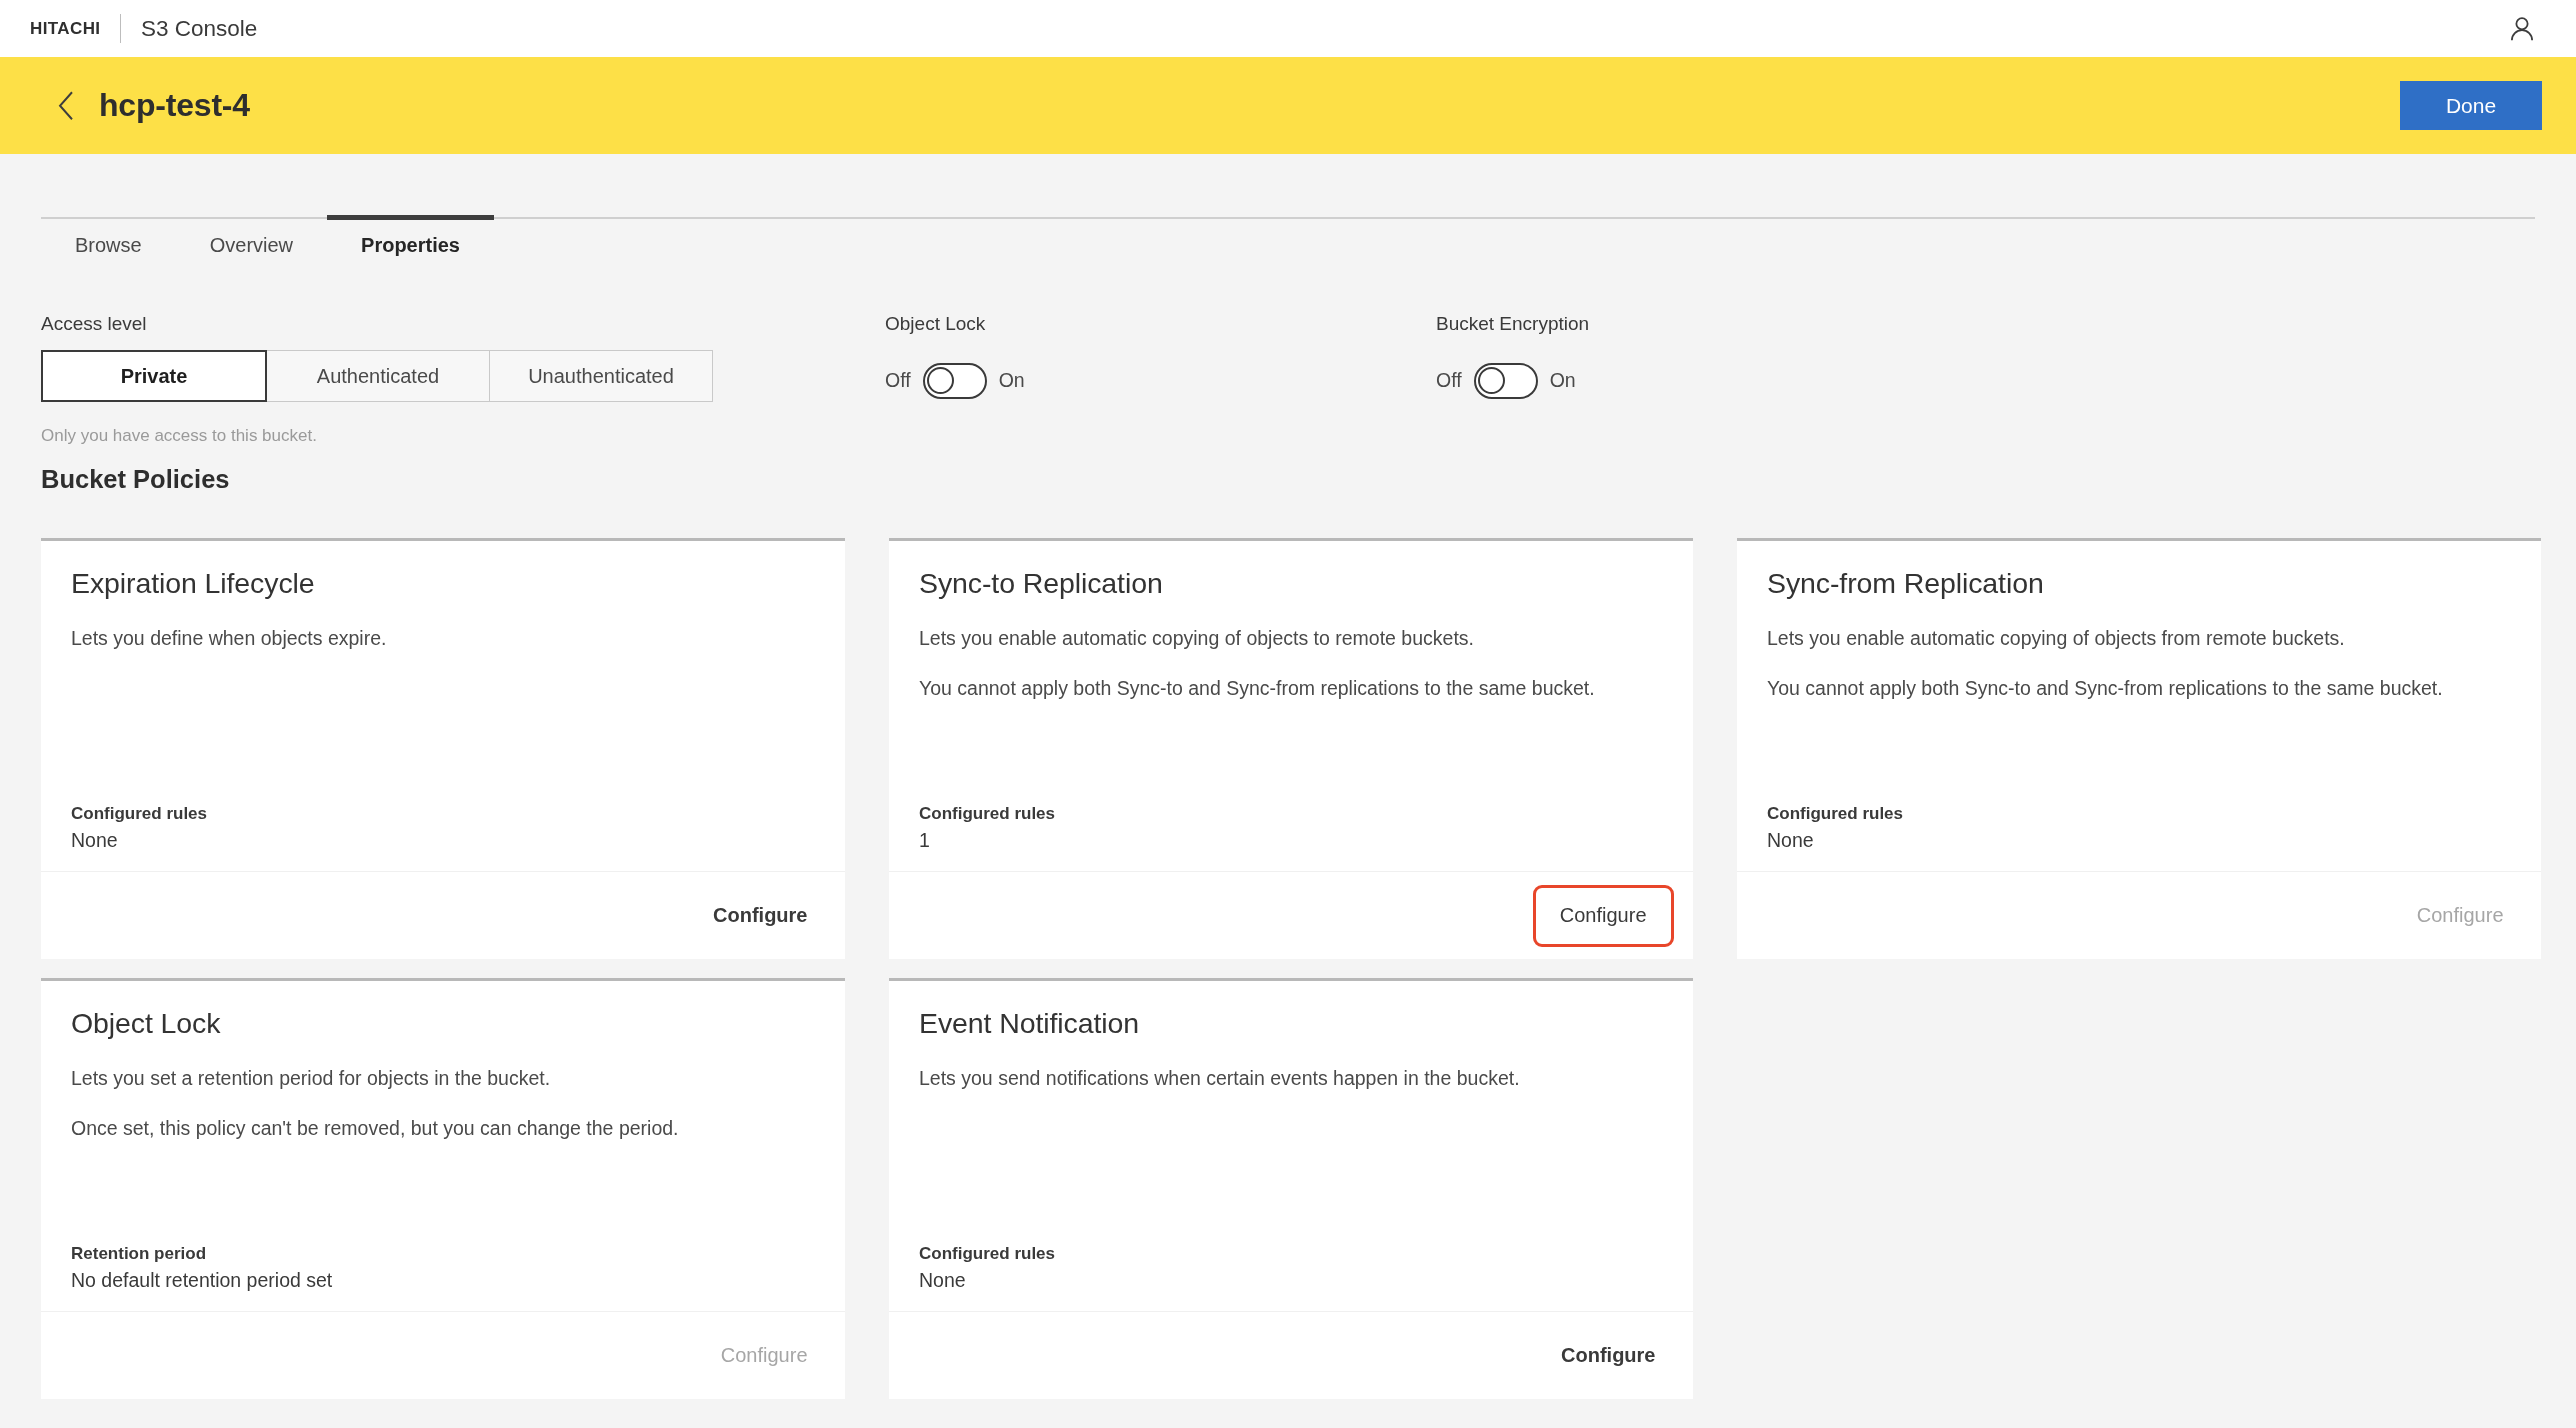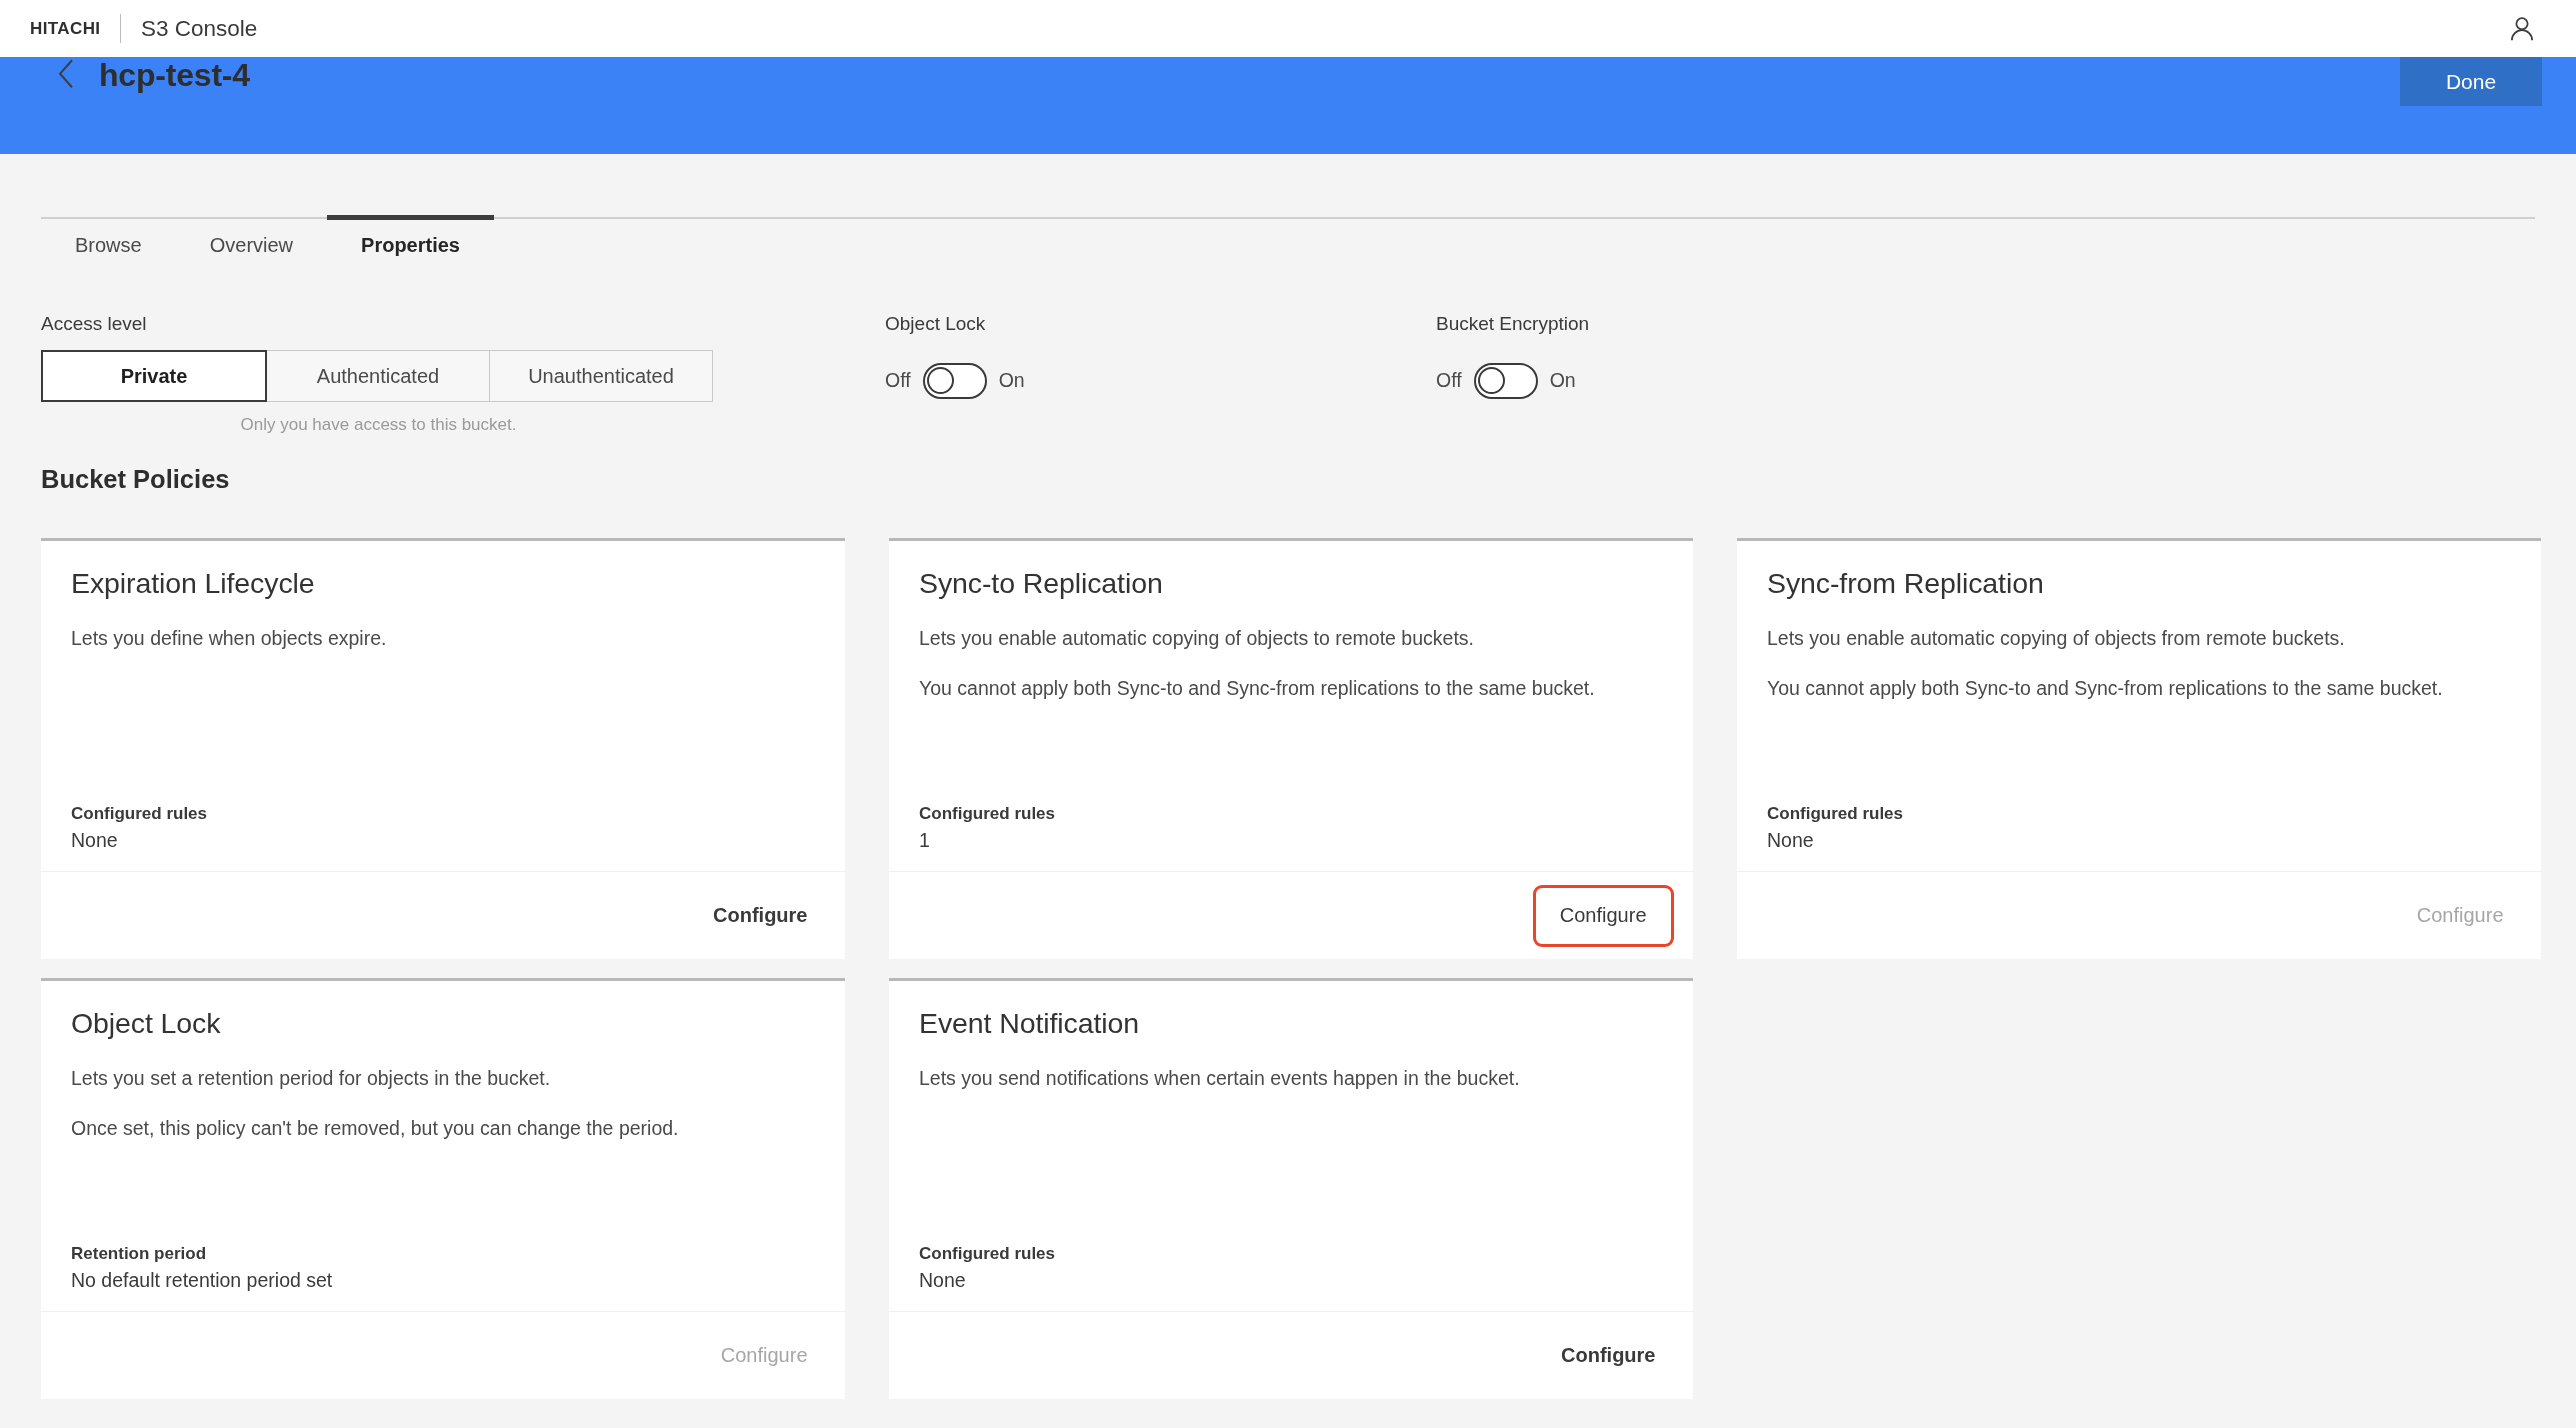--- a/index.html
+++ b/index.html
@@ -43,22 +43,22 @@
     margin-right: 36px;
     width: 36px; height: 36px;
     display: flex; align-items: center; justify-content: center;
     cursor: pointer;
   }
 
   
   .pagehead {
     position: absolute; top: 57px; left: 0;
     width: 2576px; height: 97px;
-    background: #3b82f6;
-    display: flex; align-items: flex-start;
+    background: #fde047;
+    display: flex; align-items: center;
   }
   .back-btn {
     margin-left: 54px; margin-right: 19.5px;
     width: 25.5px; height: 33px;
     display: flex; align-items: center; justify-content: center;
     cursor: pointer;
   }
   .page-title {
     font-size: 32px; font-weight: 700; color: #2e2e2e;
     letter-spacing: -0.2px;
@@ -136,22 +136,22 @@
   .seg-item.selected {
     background: #ffffff;
     border: 2.2px solid #3a3a3a;
     font-weight: 700; color: #1f1f1f;
     z-index: 2;
   }
   .seg-w1 { width: 226px; }
   .seg-w2 { width: 223px; }
   .seg-w3 { width: 223px; }
   .helper {
-    margin-top: 13px;
-    font-size: 17px; color: #9a9a9a; text-align: center;
+    margin-top: 24px;
+    font-size: 17px; color: #9a9a9a;
   }
 
   .toggle-block { position: absolute; top: 0; }
   .toggle-block.objlock { left: 885px; }
   .toggle-block.encrypt { left: 1436px; }
   .toggle-row {
     margin-top: 27px;
     display: flex; align-items: center;
     height: 37px;
   }

